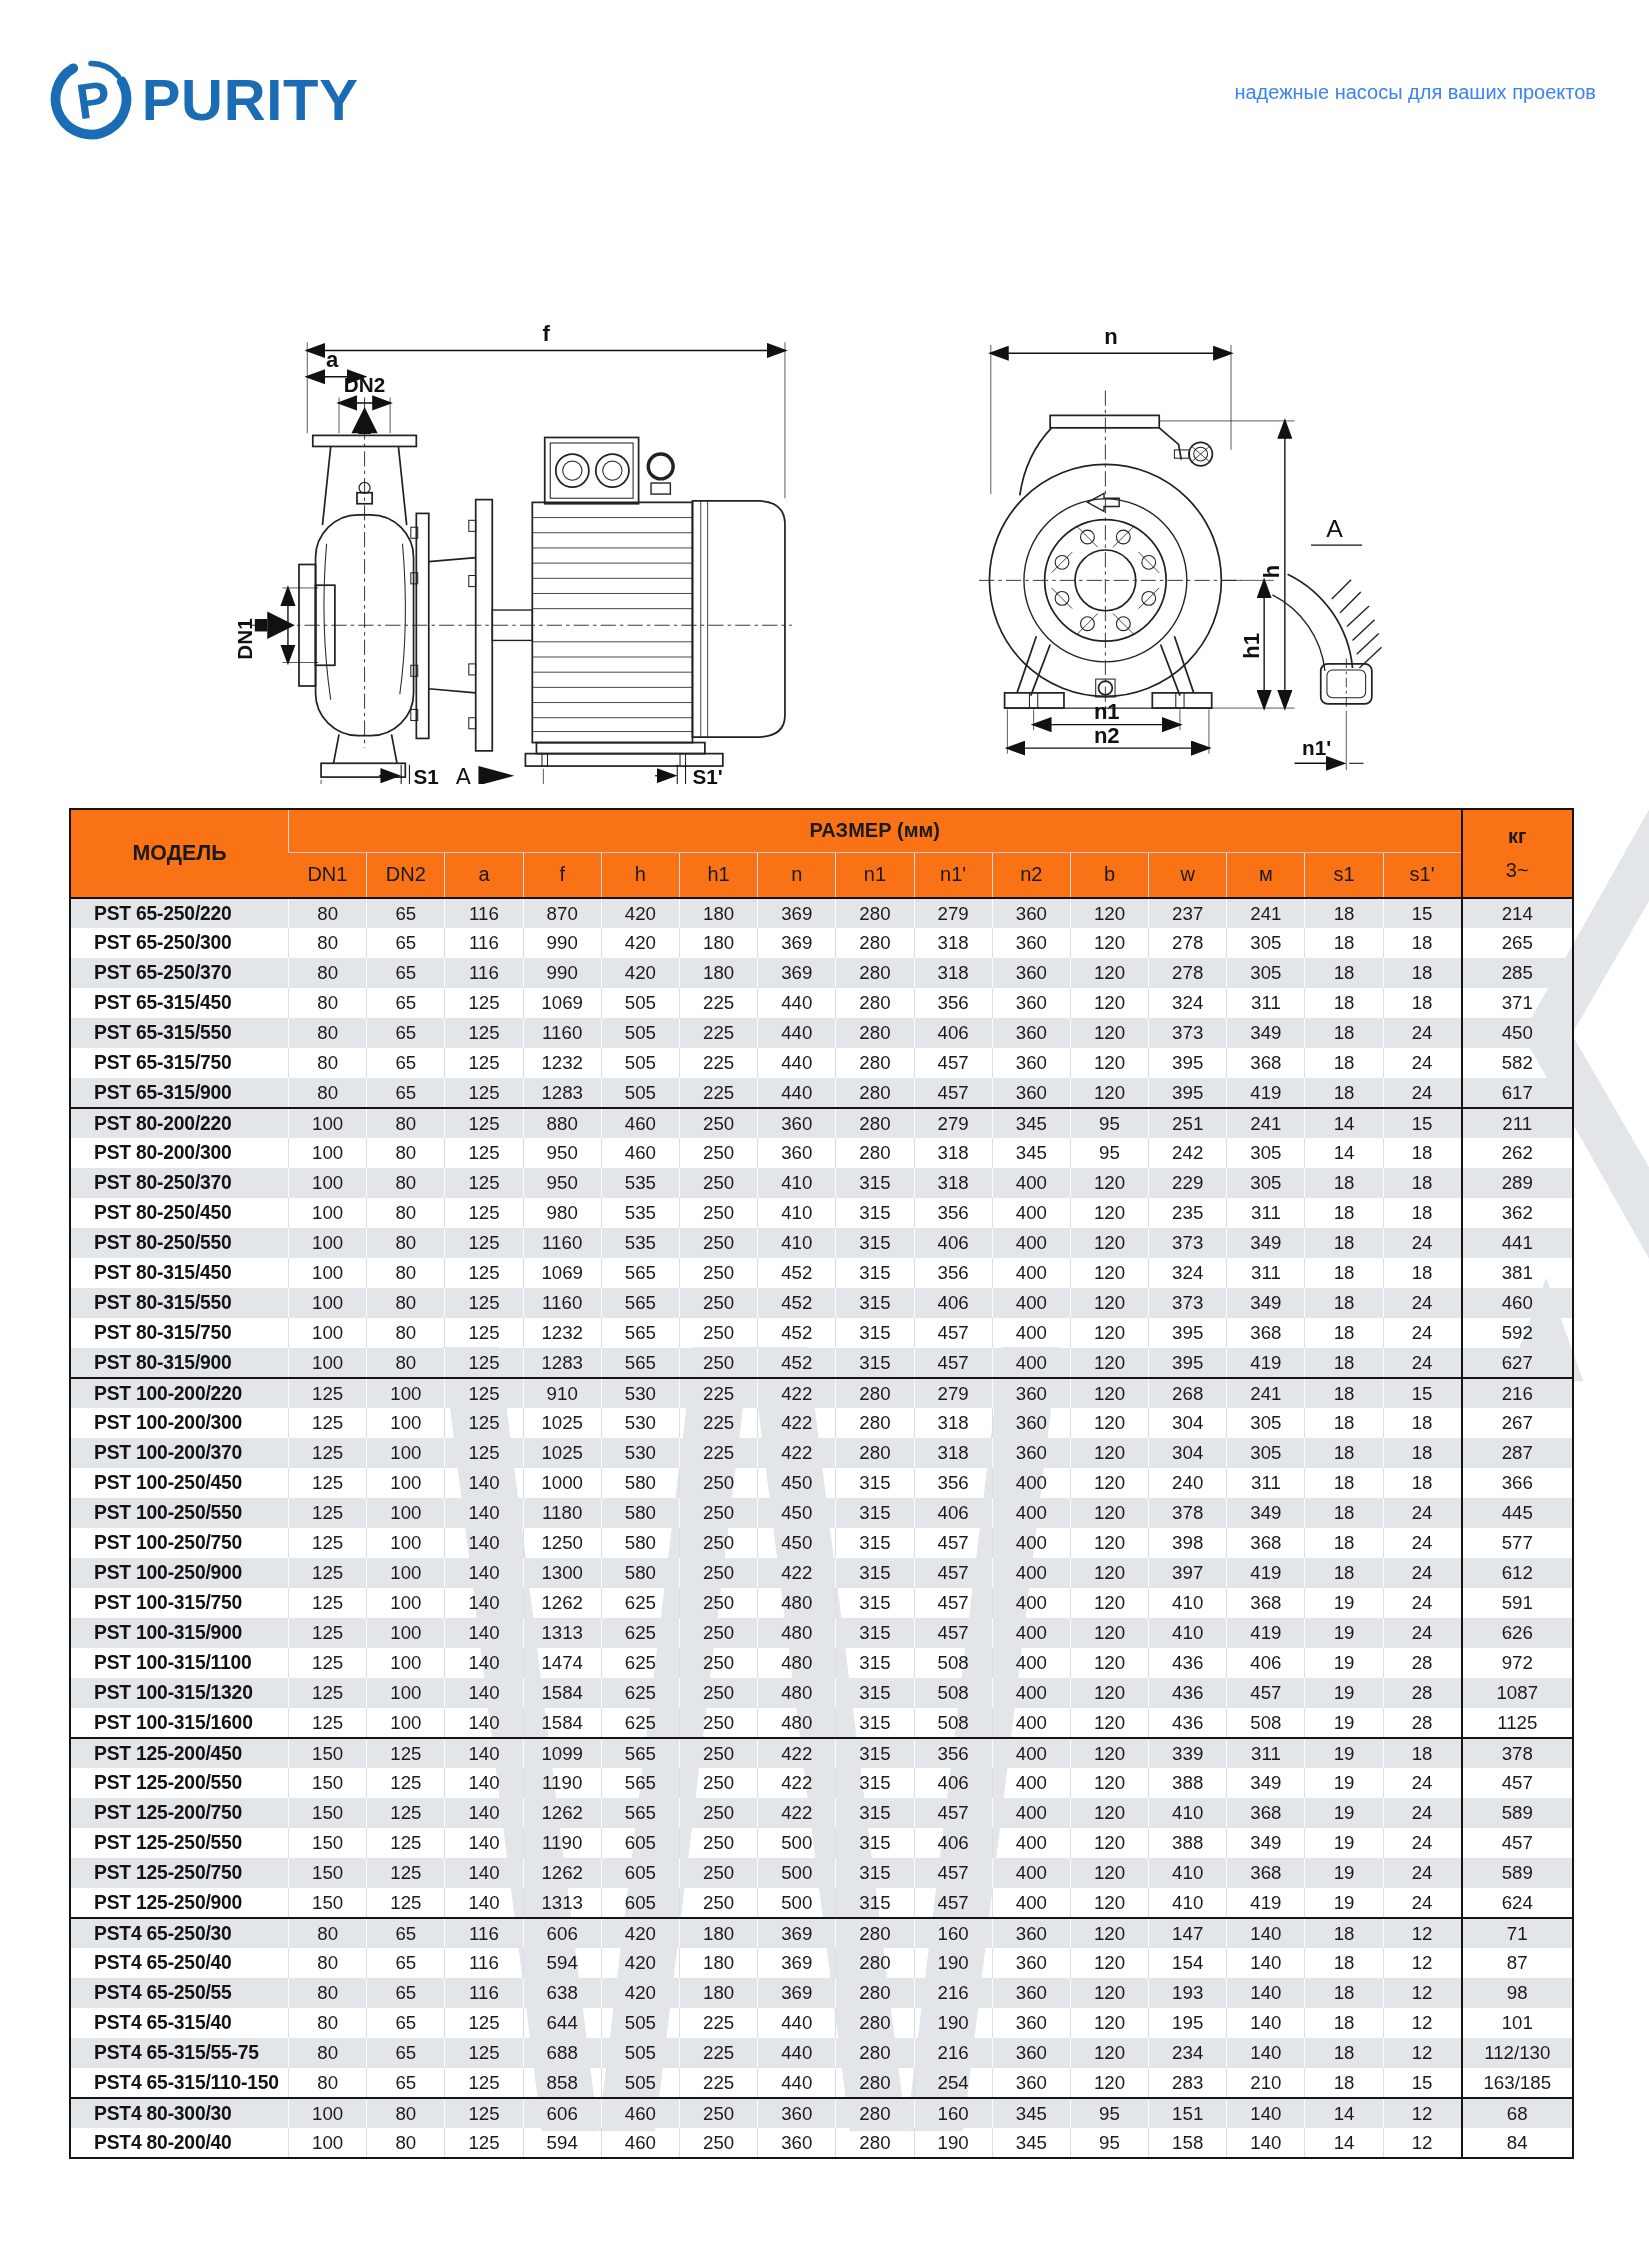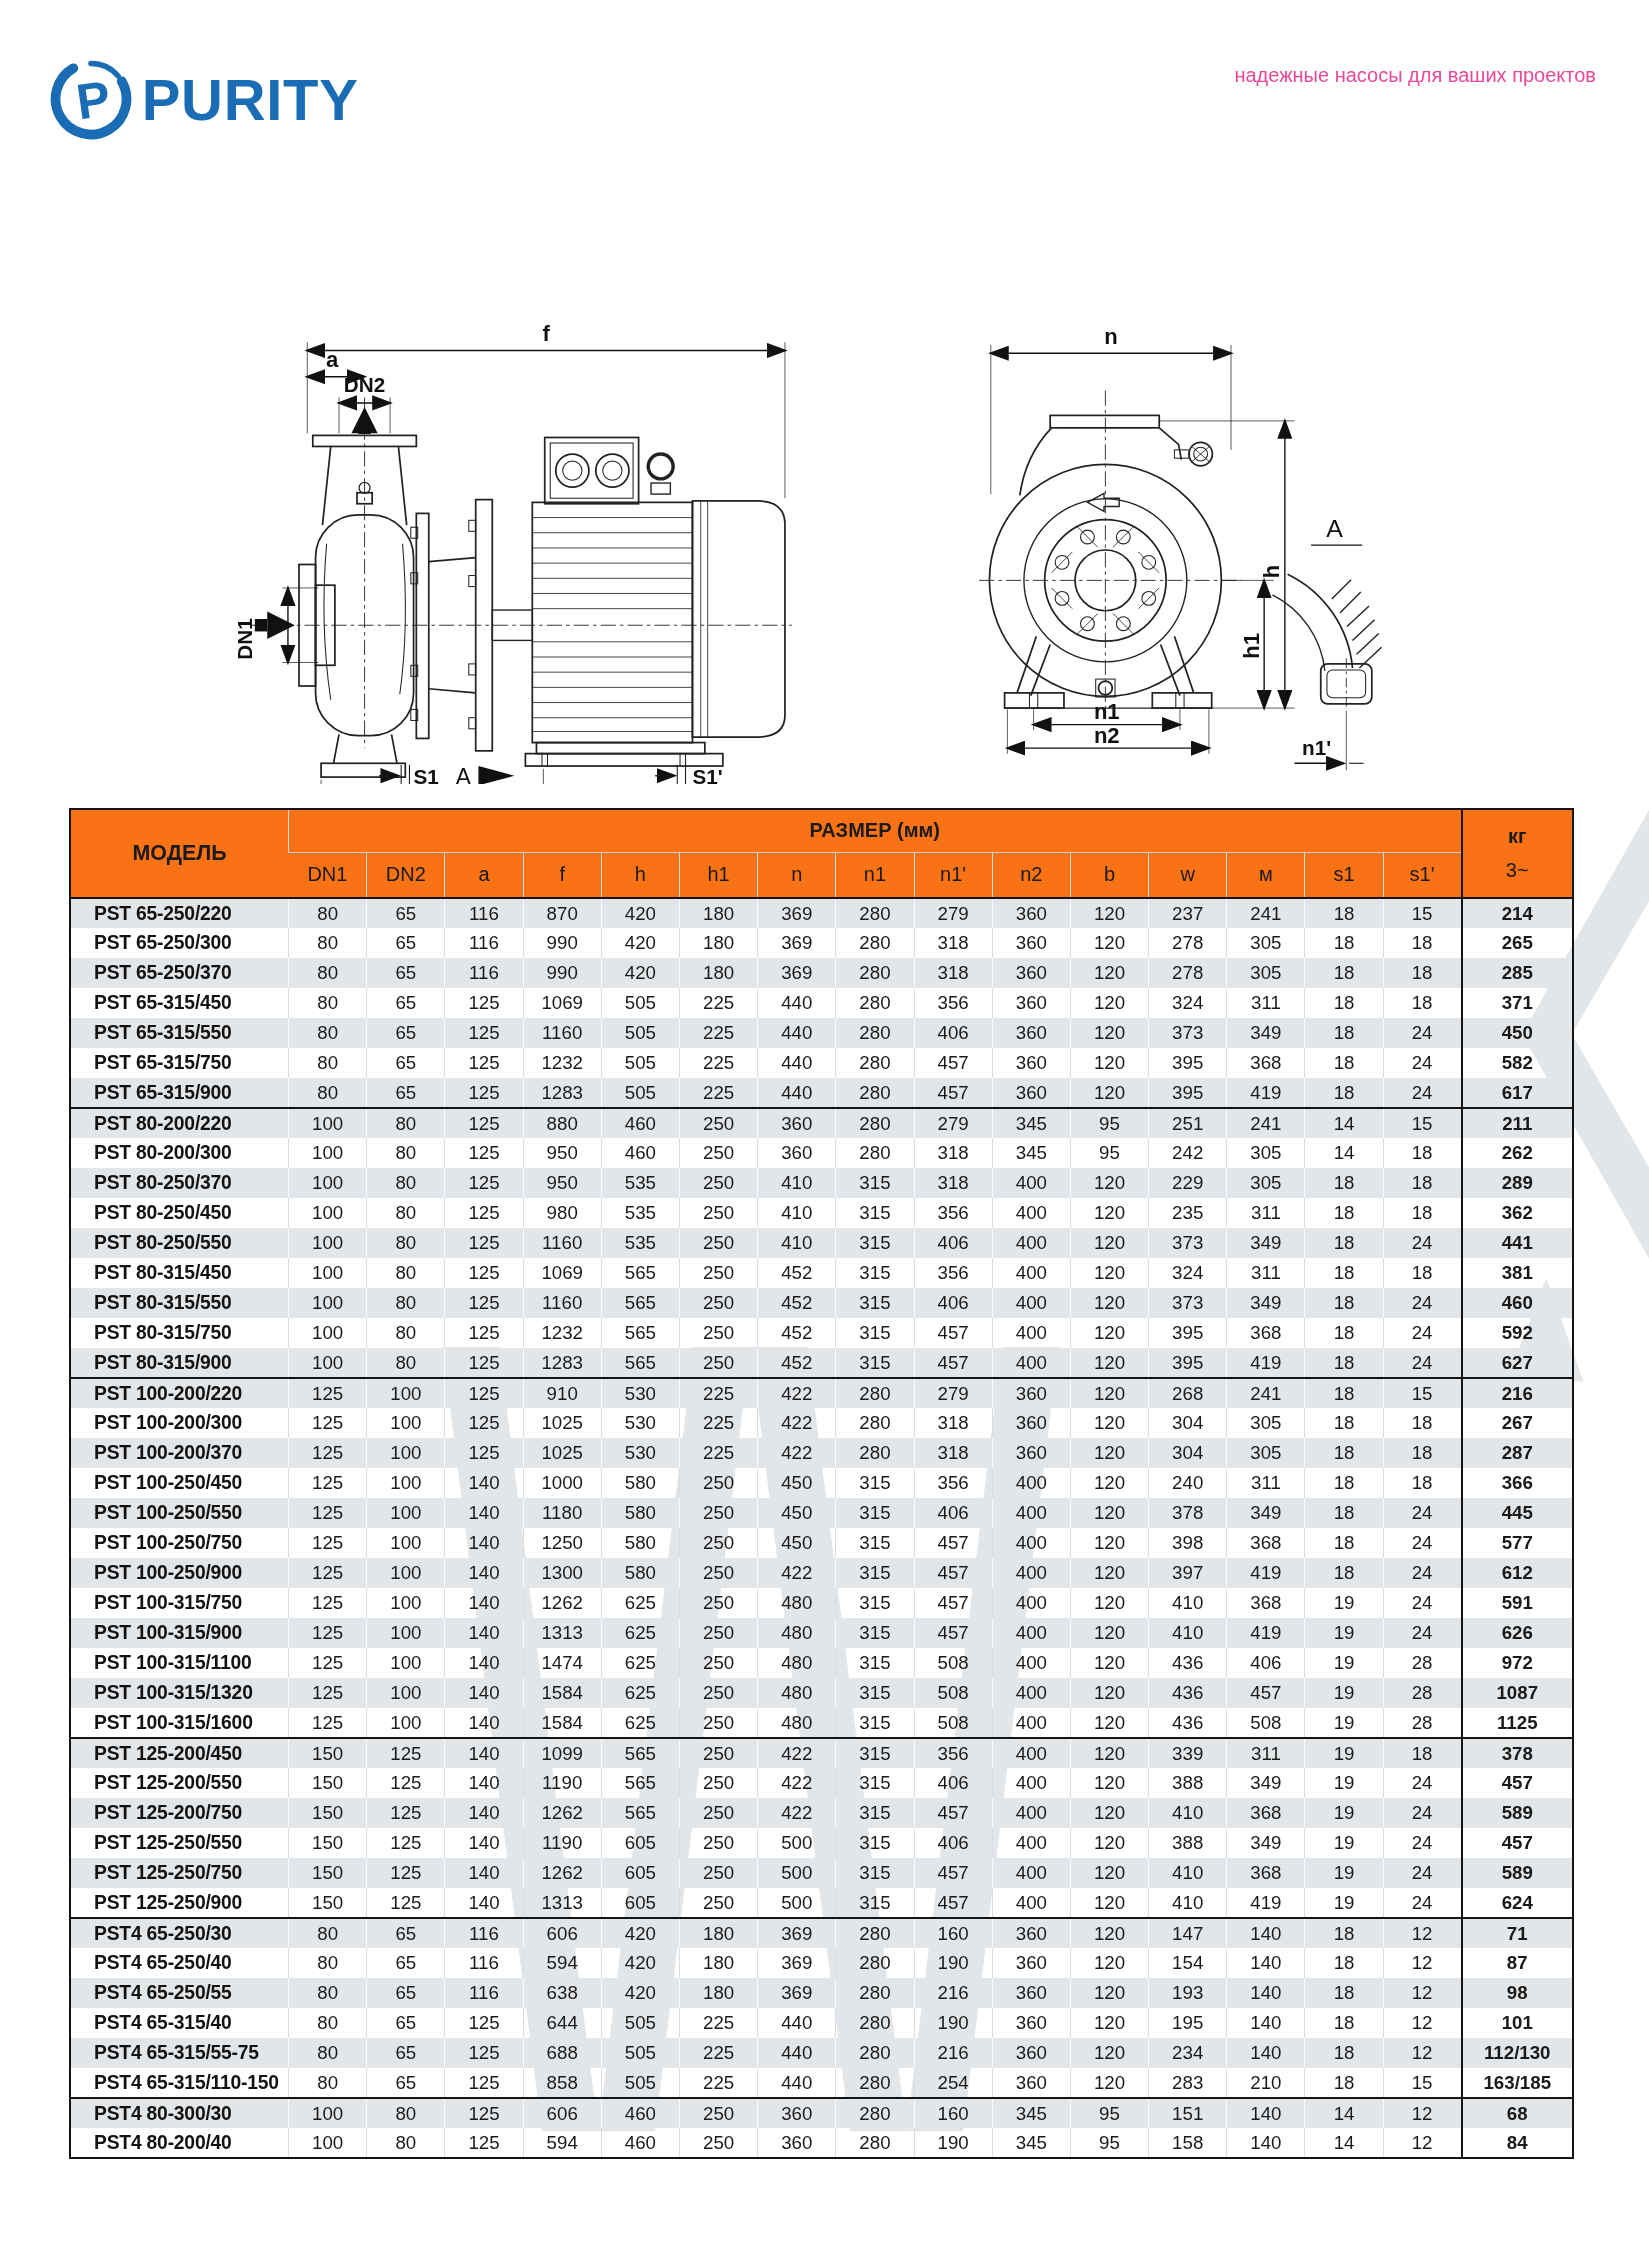--- a/index.html
+++ b/index.html
@@ -4,21 +4,21 @@
 <style>
   * { margin:0; padding:0; box-sizing:border-box; }
   html,body { background:#fff; }
   body {
     width:1650px; height:2261px; position:relative; overflow:hidden;
     font-family:"Liberation Sans", sans-serif; color:#1a1a1a;
   }
   
   .logo { position:absolute; left:50px; top:58px; display:flex; align-items:center; }
   .logo-text { font-size:58px; font-weight:700; letter-spacing:0.7px; color:#1a6cb5; margin-left:9.7px; }
-  .tagline { position:absolute; right:54px; top:64px; font-size:20px; color:#ec4899; }
+  .tagline { position:absolute; right:54px; top:81px; font-size:20px; color:#3b82f6; }
   
   .drawing { position:absolute; }
   .drawing text { font-family:"Liberation Sans", sans-serif; fill:#111; }
   
   .watermark { position:absolute; left:0; top:0; z-index:0; }
   
   table.tbl {
     position:absolute; left:69px; top:808px; width:1505px; z-index:1;
     border-collapse:collapse; table-layout:fixed;
     border:2.8px solid #141414; background:transparent;
@@ -26,21 +26,21 @@
   .tbl th { background:#f97316; vertical-align:middle; }
   .tbl th.model-h { font-size:21.4px; font-weight:700; }
   .tbl th.size-h  { font-size:20px; font-weight:700; height:43px; border-bottom:0.7px solid #c7cbd0; }
   .tbl th.sub     { font-size:20px; font-weight:400; height:46px; }
   .tbl th.kg-h    { font-weight:400; }
   .tbl th.kg-h .kg-top { font-size:20px; font-weight:700; margin-bottom:11px; }
   .tbl th.kg-h .kg-sub { font-size:20px; font-weight:400; }
   .tbl thead tr:last-child th, .tbl thead th[rowspan] { border-bottom:2.8px solid #141414; }
   .tbl td { height:30px; font-size:18.7px; text-align:center; vertical-align:middle; background:transparent; }
   .tbl td.model { text-align:left; padding-left:23px; font-weight:700; font-size:19.3px; letter-spacing:-0.2px; color:#121212; }
-  .tbl td.kg { font-weight:700; }
+  .tbl td.kg { font-weight:400; }
   .tbl tr.g td { background:#e3e6e9; }
   .tbl td + td, .tbl th + th { border-left:0.7px solid #d9dce0; }
   .tbl tr.g td + td { border-left-color:#fafbfc; }
   .tbl td.kg, .tbl th.kg-h { border-left:2.1px solid #141414 !important; }
   .tbl tbody { border-top:2.8px solid #141414; }
 </style>
 </head>
 <body>
 
 <svg class="watermark" width="1650" height="2261" viewBox="0 0 2388 3273">

